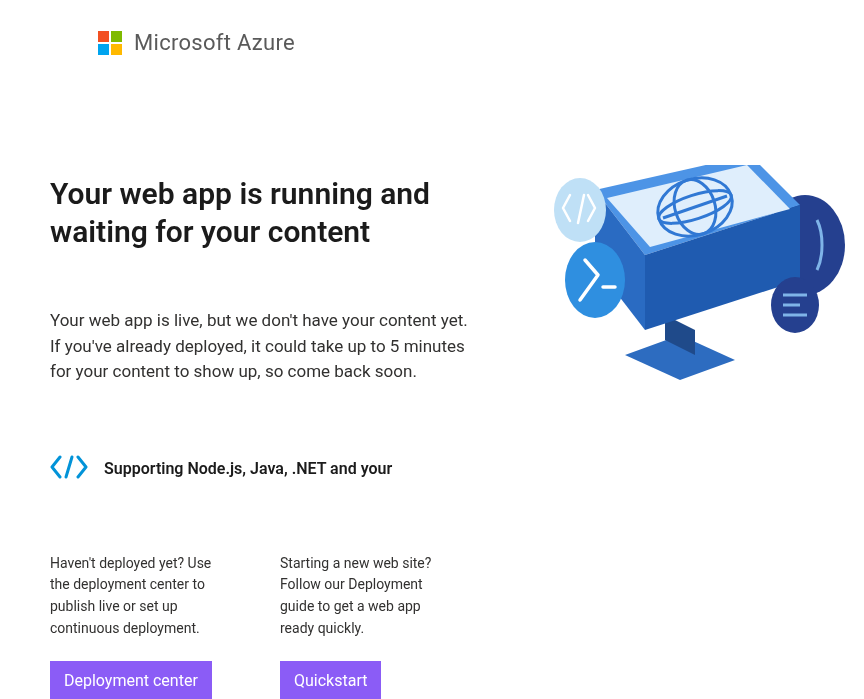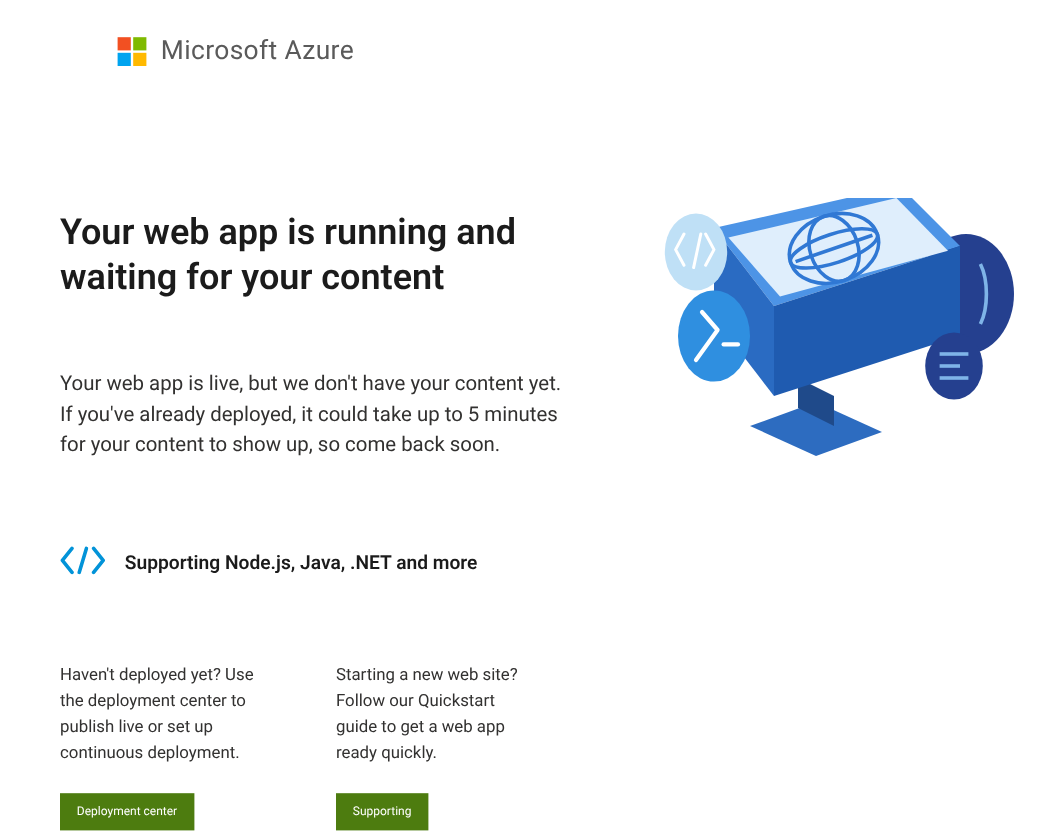--- a/index.html
+++ b/index.html
@@ -77,24 +77,24 @@
       flex: 0 0 170px;
     }
     .col p {
       font-size: 14px;
       color: #323130;
       line-height: 1.55;
       margin-bottom: 22px;
     }
     .btn {
       display: inline-block;
-      background: #4d7c0f;
+      background: #8b5cf6;
       color: #fff;
       border: none;
-      font-size: 10px;
+      font-size: 16px;
       padding: 10px 14px;
       cursor: pointer;
       font-family: inherit;
     }
     .illustration {
       flex: 1;
       position: relative;
       margin-top: -10px;
     }
   </style>
@@ -116,30 +116,30 @@
     <h1 class="title">Your web app is running and waiting for your content</h1>
     <p class="lead">Your web app is live, but we don't have your content yet. If you've already deployed, it could take up to 5 minutes for your content to show up, so come back soon.</p>
     <div class="supporting">
       <span class="code-icon">
         <svg width="38" height="24" viewBox="0 0 38 24">
           <path d="M10 2 L2 12 L10 22" stroke="#0293d8" stroke-width="3" fill="none" stroke-linecap="round" stroke-linejoin="round"></path>
           <path d="M28 2 L36 12 L28 22" stroke="#0293d8" stroke-width="3" fill="none" stroke-linecap="round" stroke-linejoin="round"></path>
           <line x1="22" y1="2" x2="16" y2="22" stroke="#0293d8" stroke-width="3" stroke-linecap="round"></line>
         </svg>
       </span>
-      <span class="supporting-text">Supporting Node.js, Java, .NET and more</span>
+      <span class="supporting-text">Supporting Node.js, Java, .NET and your</span>
     </div>
     <div class="bottom">
       <div class="col">
         <p>Haven't deployed yet? Use the deployment center to publish live or set up continuous deployment.</p>
         <button class="btn">Deployment center</button>
       </div>
       <div class="col">
-        <p>Starting a new web site? Follow our Quickstart guide to get a web app ready quickly.</p>
-        <button class="btn">Supporting</button>
+        <p>Starting a new web site? Follow our Deployment guide to get a web app ready quickly.</p>
+        <button class="btn">Quickstart</button>
       </div>
     </div>
   </div>
 
   <div class="illustration">
     <svg width="320" height="220" viewBox="0 0 320 220">
 
       <ellipse cx="270" cy="80" rx="40" ry="50" fill="#25408f"></ellipse>
       <path d="M258 55 Q253 65 253 80 Q253 95 258 105" stroke="#7fb4e8" stroke-width="3" fill="none"></path>
       <path d="M282 55 Q287 65 287 80 Q287 95 282 105" stroke="#7fb4e8" stroke-width="3" fill="none"></path>

